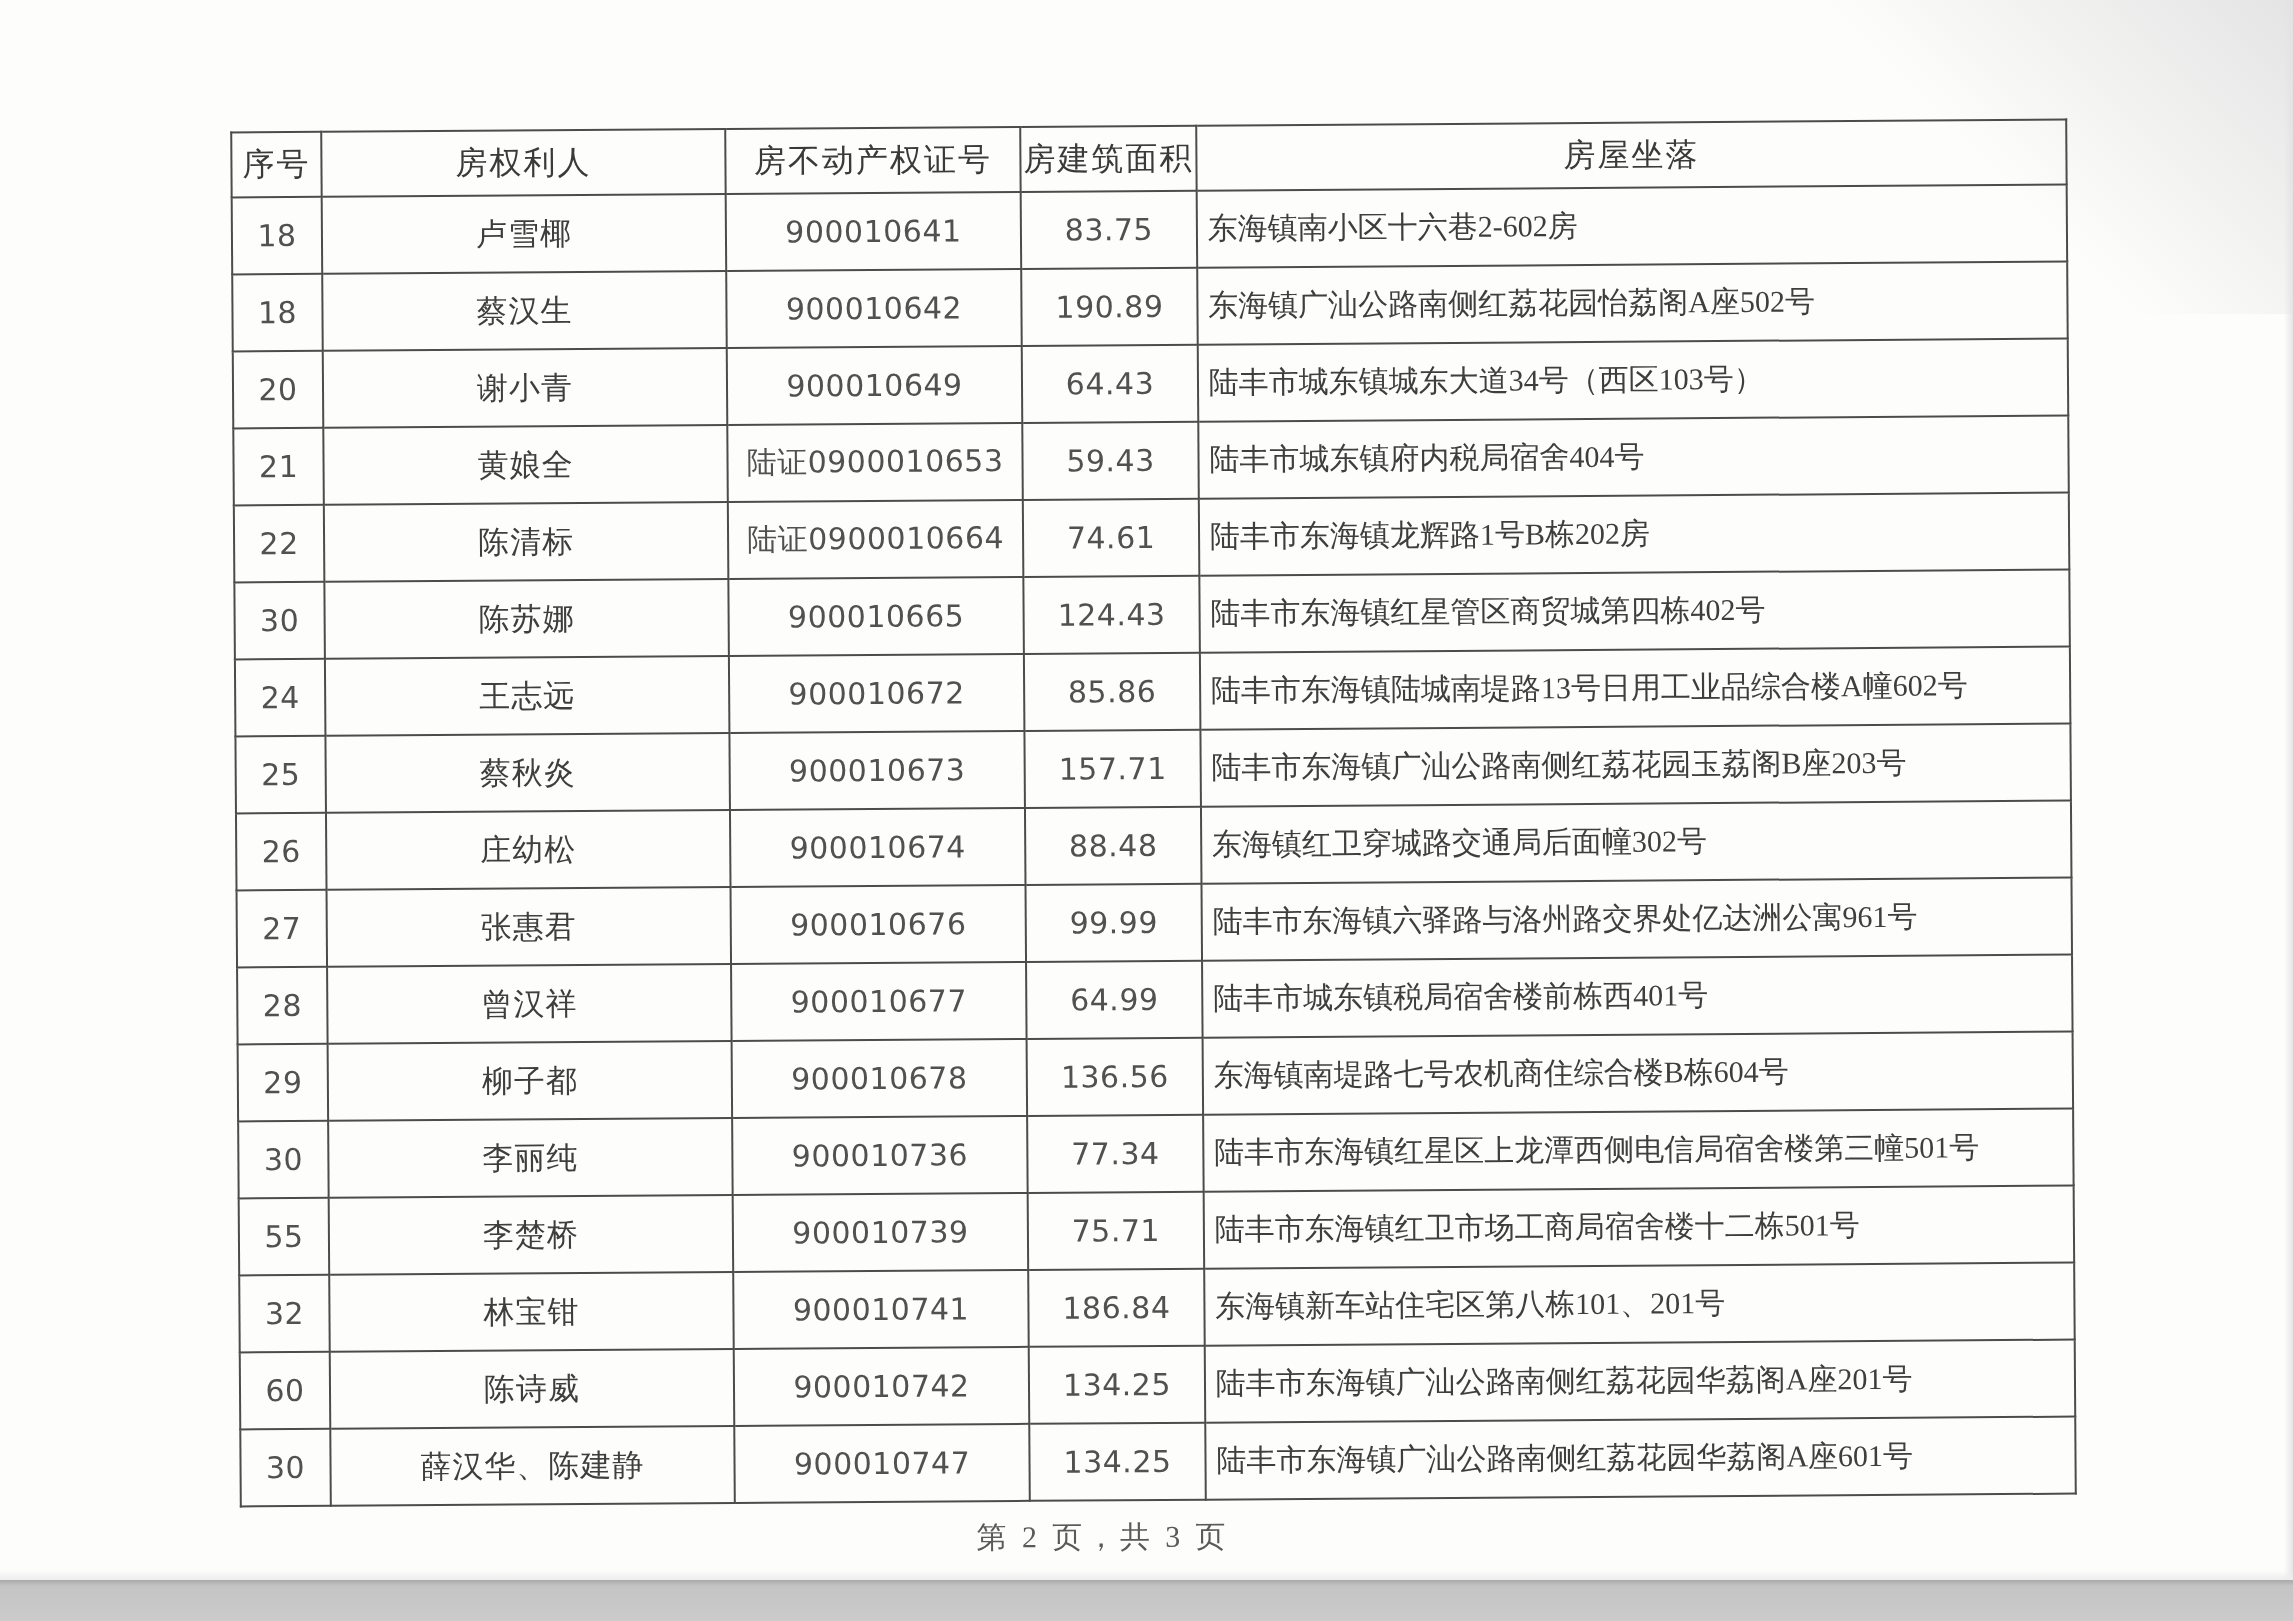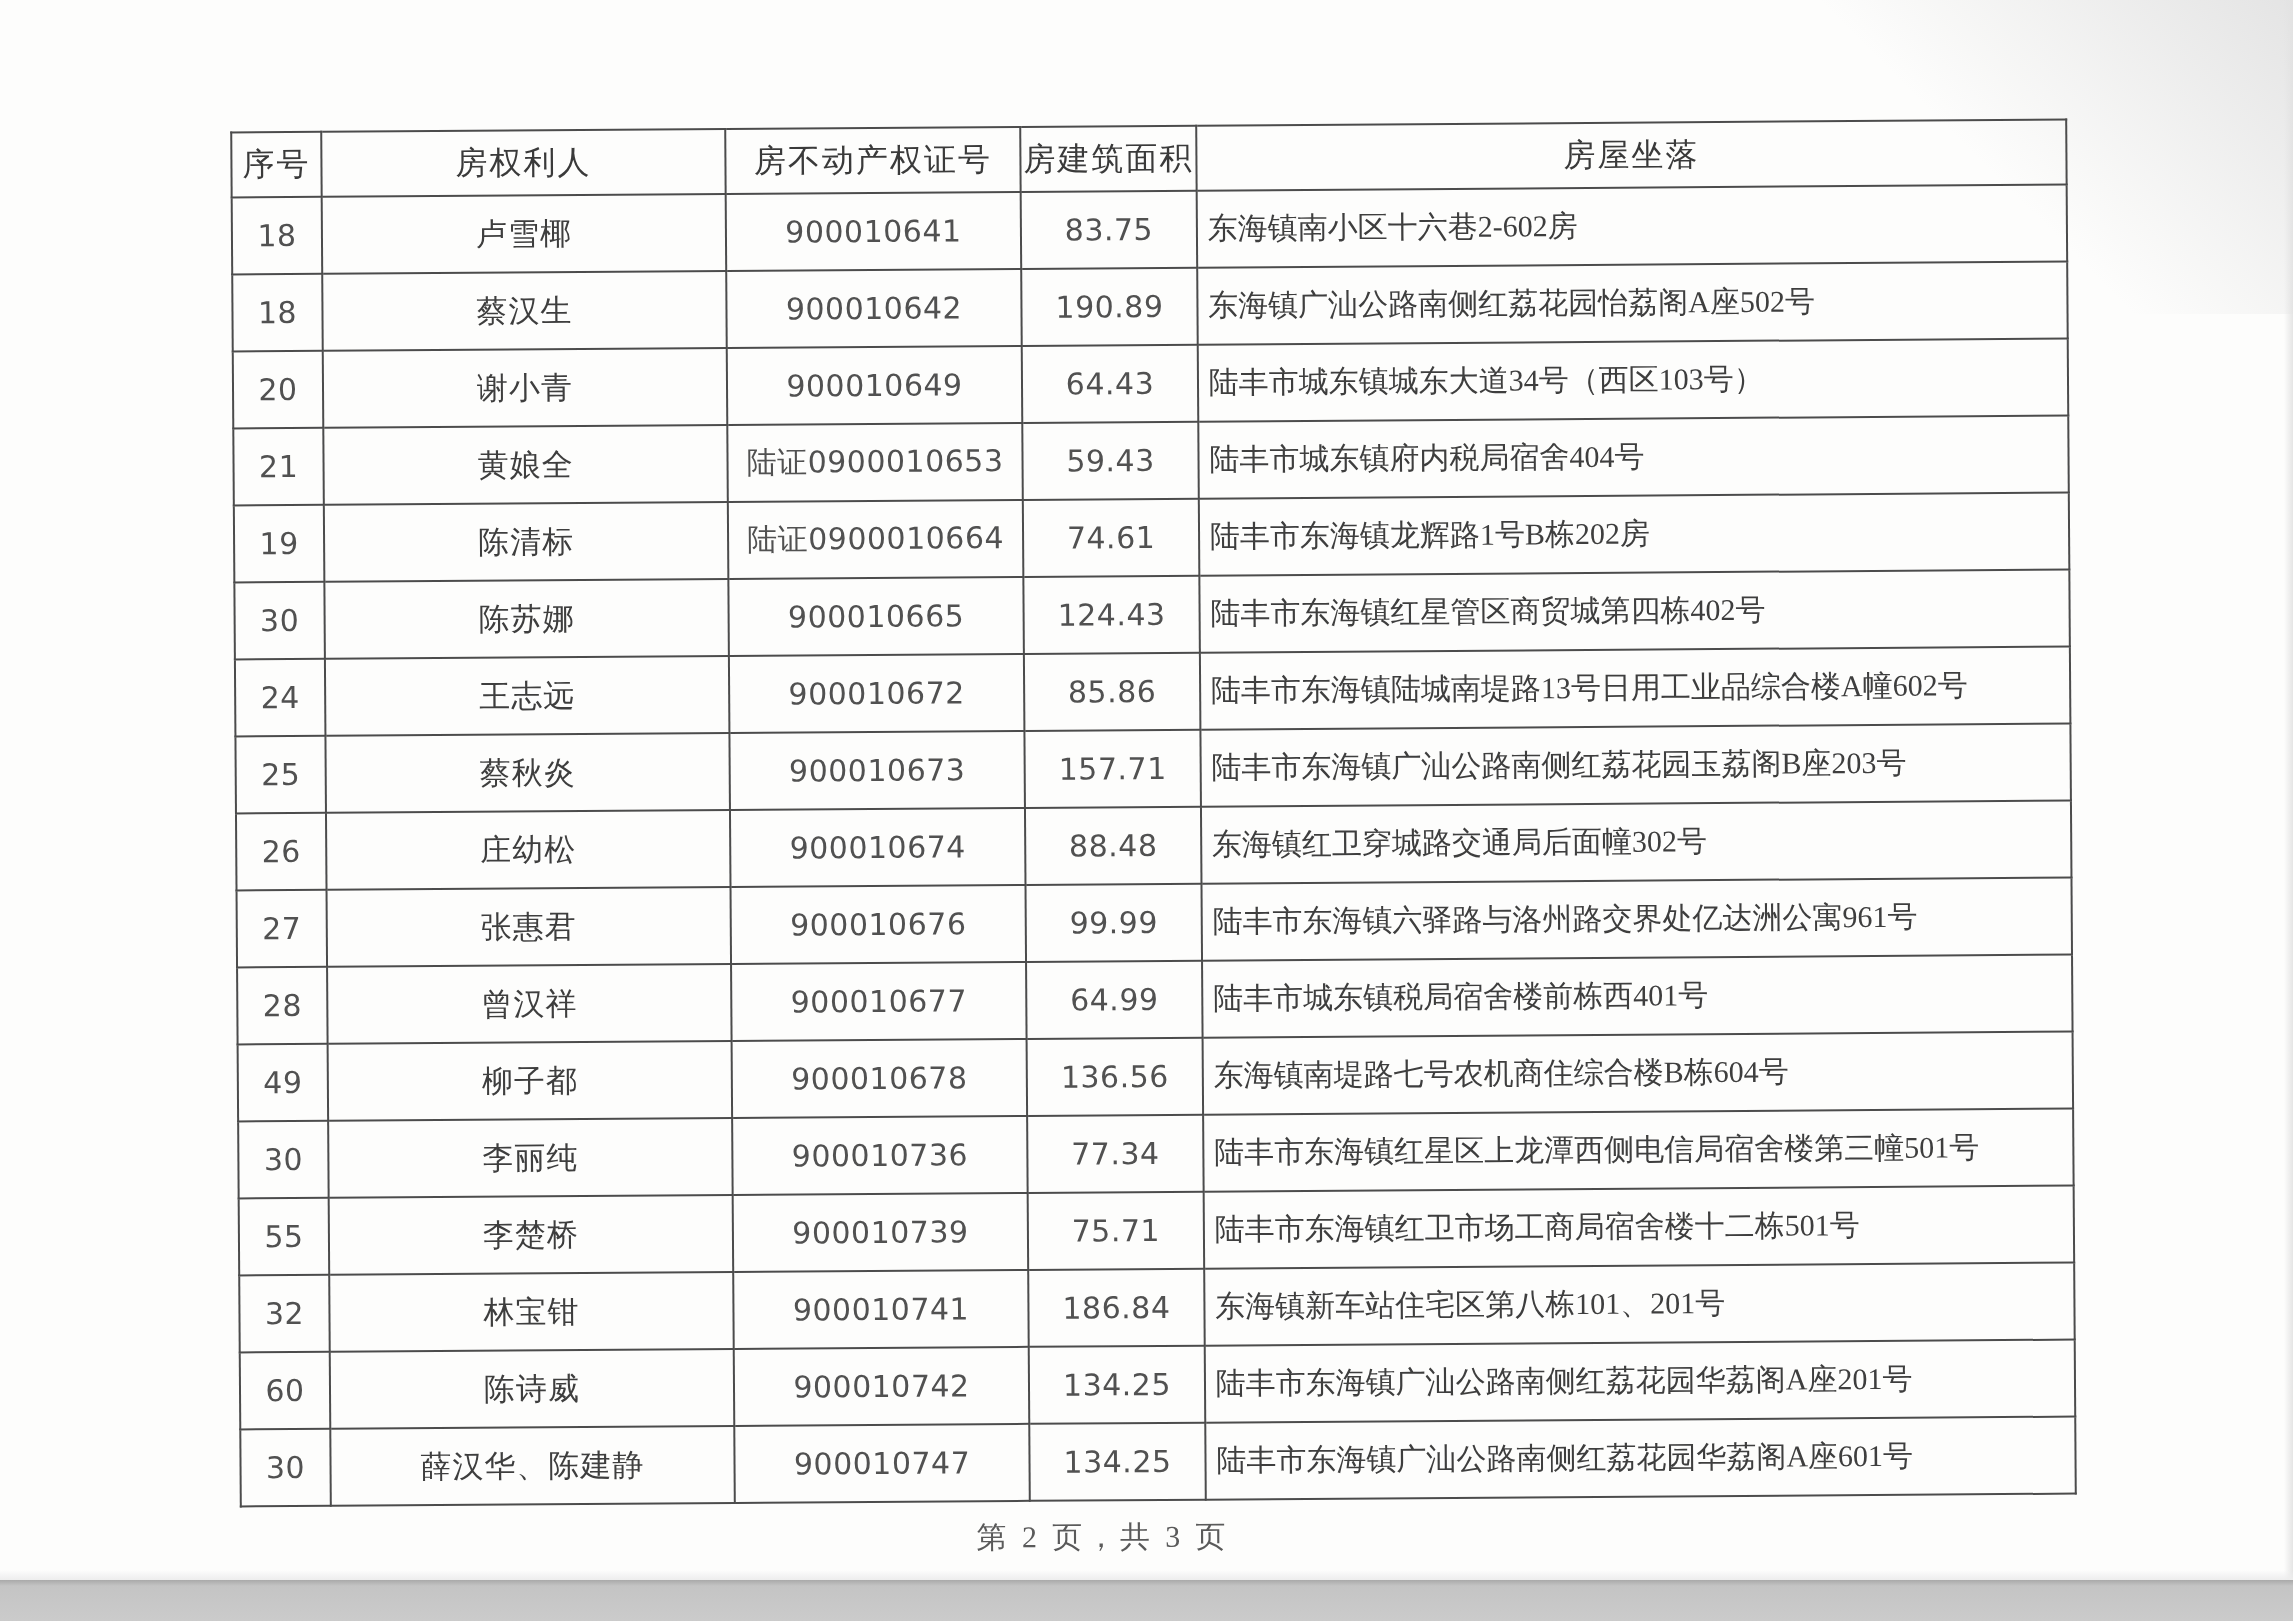--- a/index.html
+++ b/index.html
@@ -160,21 +160,21 @@
 
   <tr>
     <td class="num">21</td>
     <td>黄娘全</td>
     <td class="num">陆证0900010653</td>
     <td class="num">59.43</td>
     <td class="addr">陆丰市城东镇府内税局宿舍404号</td>
   </tr>
 
   <tr>
-    <td class="num">19</td>
+    <td class="num">22</td>
     <td>陈清标</td>
     <td class="num">陆证0900010664</td>
     <td class="num">74.61</td>
     <td class="addr">陆丰市东海镇龙辉路1号B栋202房</td>
   </tr>
 
   <tr>
     <td class="num">30</td>
     <td>陈苏娜</td>
     <td class="num">900010665</td>
@@ -216,21 +216,21 @@
 
   <tr>
     <td class="num">28</td>
     <td>曾汉祥</td>
     <td class="num">900010677</td>
     <td class="num">64.99</td>
     <td class="addr">陆丰市城东镇税局宿舍楼前栋西401号</td>
   </tr>
 
   <tr>
-    <td class="num">49</td>
+    <td class="num">29</td>
     <td>柳子都</td>
     <td class="num">900010678</td>
     <td class="num">136.56</td>
     <td class="addr">东海镇南堤路七号农机商住综合楼B栋604号</td>
   </tr>
 
   <tr>
     <td class="num">30</td>
     <td>李丽纯</td>
     <td class="num">900010736</td>

